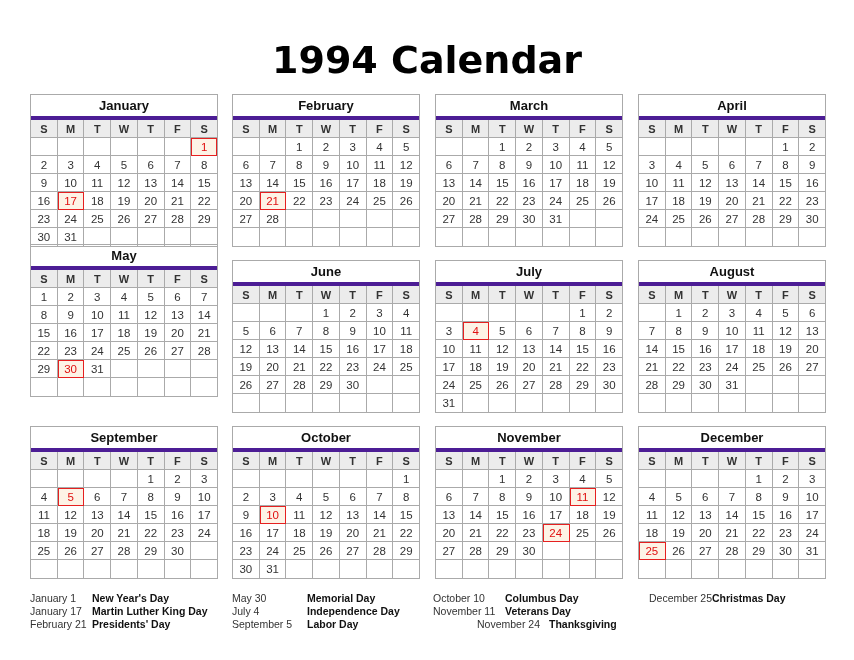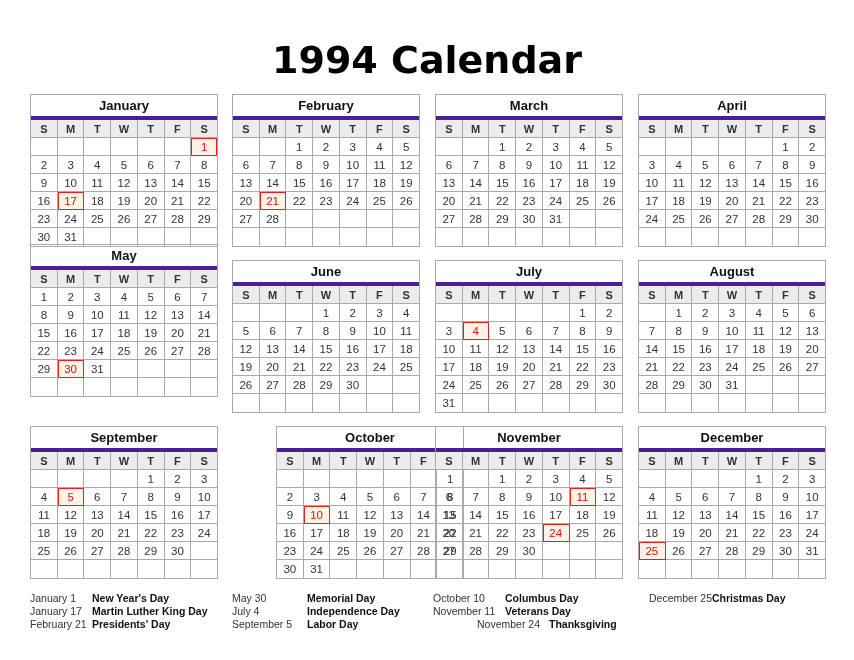--- a/index.html
+++ b/index.html
@@ -610,21 +610,21 @@
       <div class="row">
         <div class="c"></div>
         <div class="c"></div>
         <div class="c"></div>
         <div class="c"></div>
         <div class="c"></div>
         <div class="c"></div>
         <div class="c"></div>
       </div>
     </div>
-    <div class="month" style="left: 232px; top: 426px; margin-left: 44px;">
+    <div class="month" style="left: 232px; top: 426px;">
       <div class="mname">October</div>
       <div class="row hdr">
         <div class="c">S</div>
         <div class="c">M</div>
         <div class="c">T</div>
         <div class="c">W</div>
         <div class="c">T</div>
         <div class="c">F</div>
         <div class="c">S</div>
       </div>

